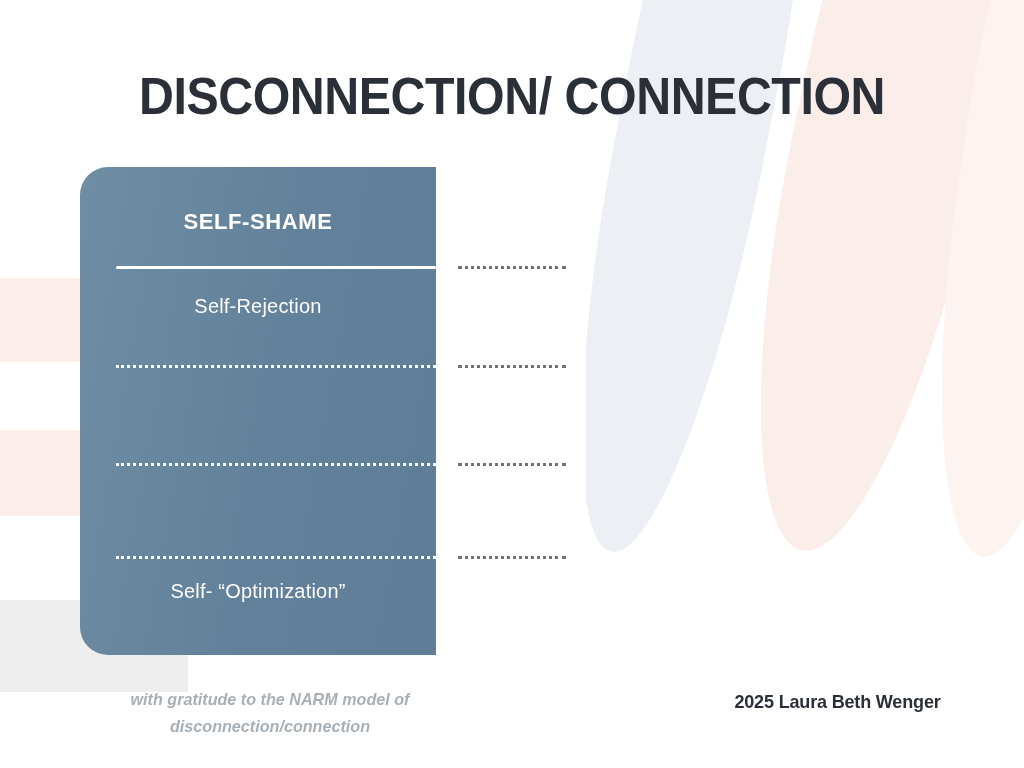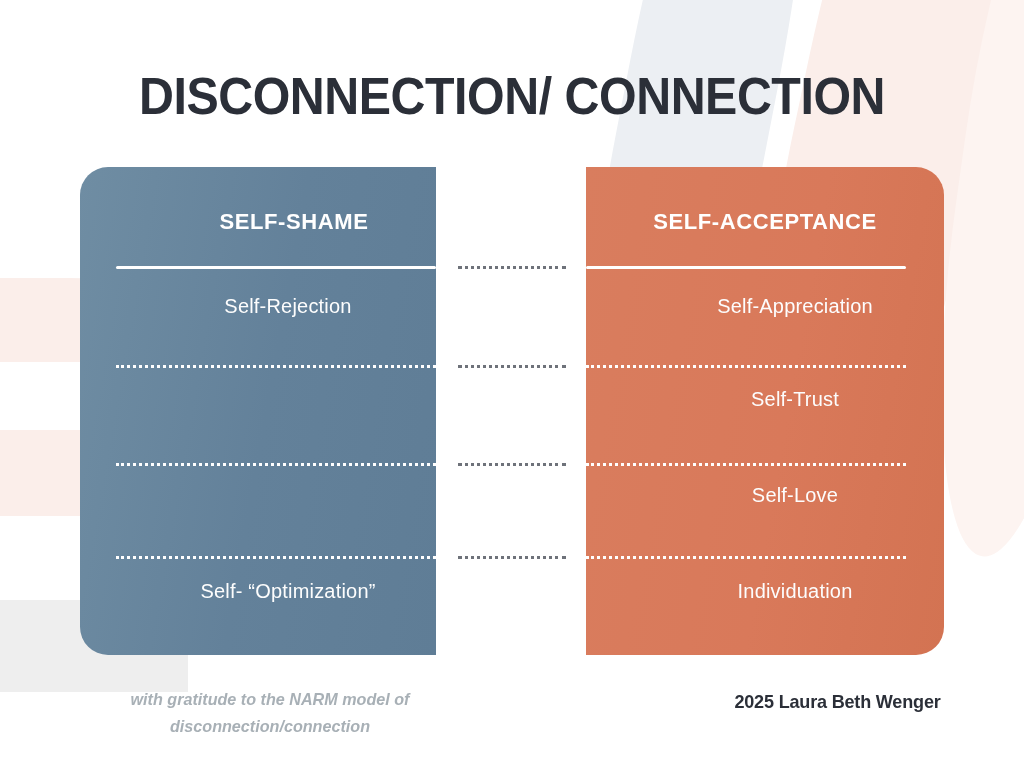--- a/index.html
+++ b/index.html
@@ -118,42 +118,41 @@
   .panel-heading {
     position: absolute;
     top: 42px;
     width: 100%;
     text-align: center;
     font-size: 22px;
     font-weight: 700;
     letter-spacing: 0.6px;
     color: #ffffff;
   }
-  #panel-self-shame .panel-heading { padding-right: 0; left: 0; margin-left: 36px; }
+  #panel-self-shame .panel-heading { padding-right: 0; left: 0; }
 
   .rule-solid {
     position: absolute;
     top: 99px;
     height: 3px;
     background: #ffffff;
     border-radius: 2px;
   }
   #panel-self-shame .rule-solid { left: 36px; right: 0; }
   #panel-self-acceptance .rule-solid { left: 0; right: 38px; }
 
   .row-label {
     position: absolute;
     width: 100%;
     text-align: center;
     font-size: 20px;
     font-weight: 400;
     color: #fdfdfd;
     letter-spacing: 0.2px;
     white-space: nowrap;
-    padding-left: 30px;
   }
 
   .dotline {
     position: absolute;
     height: 3px;
     border-top: 3px dotted #ffffff;
   }
   #panel-self-shame .dotline { left: 36px; right: 0; }
   #panel-self-acceptance .dotline { left: 0; right: 38px; }
 
@@ -234,37 +233,20 @@
     </div>
   </div>
 
   <div id="middle-gap">
     <div class="gap-dotline" style="top:99px"></div>
     <div class="gap-dotline" style="top:198px"></div>
     <div class="gap-dotline" style="top:296px"></div>
     <div class="gap-dotline" style="top:389px"></div>
   </div>
 
-  <div class="panel" id="panel-self-acceptance">
-    <div class="panel-inner">
-      <div class="panel-heading">SELF-ACCEPTANCE</div>
-      <div class="rule-solid"></div>
-
-      <div class="row-label" style="top:128px">Self-Appreciation</div>
-      <div class="dotline" style="top:198px"></div>
-
-      <div class="row-label" style="top:221px">Self-Trust</div>
-      <div class="dotline" style="top:296px"></div>
-
-      <div class="row-label" style="top:317px">Self-Love</div>
-      <div class="dotline" style="top:389px"></div>
-
-      <div class="row-label" style="top:413px">Individuation</div>
-    </div>
-  </div>
 </div>
 
 <div id="footer-credit">
   <div>with gratitude to the NARM model of</div>
   <div>disconnection/connection</div>
 </div>
 
 <div id="footer-copyright">2025 Laura Beth Wenger</div>
 
 </body></html>

